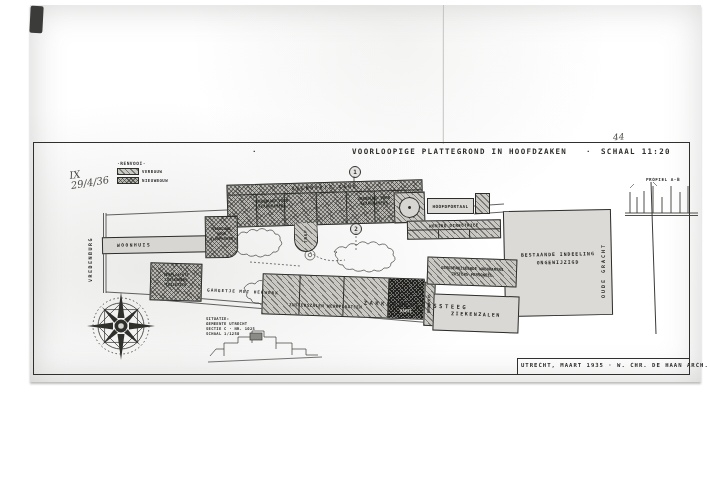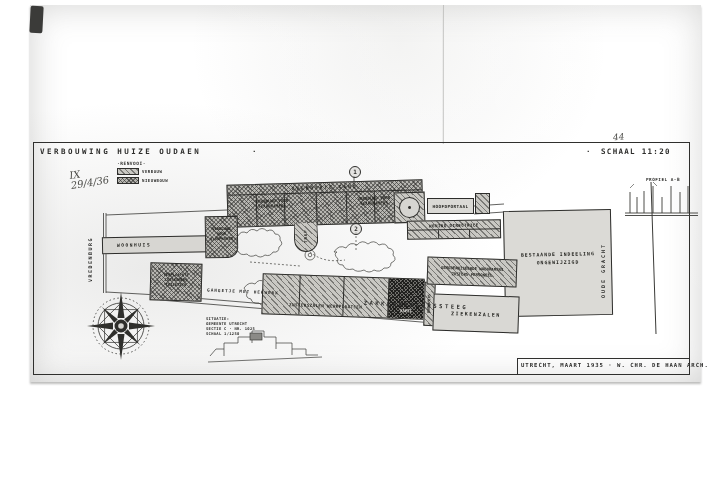--- a/index.html
+++ b/index.html
@@ -114,22 +114,22 @@
       <rect x="250" y="333" width="12" height="7" fill="#8b8a86"></rect>
     </g>
     <g stroke="#3a3a37" stroke-width="0.9" fill="none">
       <path d="M625,213 L698,213 M625,215.5 L698,215.5"></path>
       <path d="M630,192 L630,213 M637,197 L637,213 M644,191 L644,213 M653,186 L653,213 M662,197 L662,213 M671,186 L671,213 M680,192 L680,213 M688,186 L688,213"></path>
       <path d="M630,188 L634,184 M653,182 L657,186" stroke-width="0.6"></path>
     </g>
   </svg>
 
   <div class="frame"></div>
-  <div class="lbl title t-left">VERBOUWING HUIZE OUDAEN</div>
   <div class="lbl sep1">·</div>
+  <div class="lbl title t-mid">VOORLOOPIGE PLATTEGROND IN HOOFDZAKEN</div>
   <div class="lbl sep2">·</div>
   <div class="lbl title t-scale">SCHAAL 11:20</div>
   <div class="sig-line"></div>
   <div class="sig-vline"></div>
   <div class="lbl signature">UTRECHT, MAART 1935 · W. CHR. DE HAAN ARCH.</div>
 
   <div class="legend">
     <div class="hd">·RENVOOI·</div>
     <div class="row">
       <span class="sw hatch1"></span>

